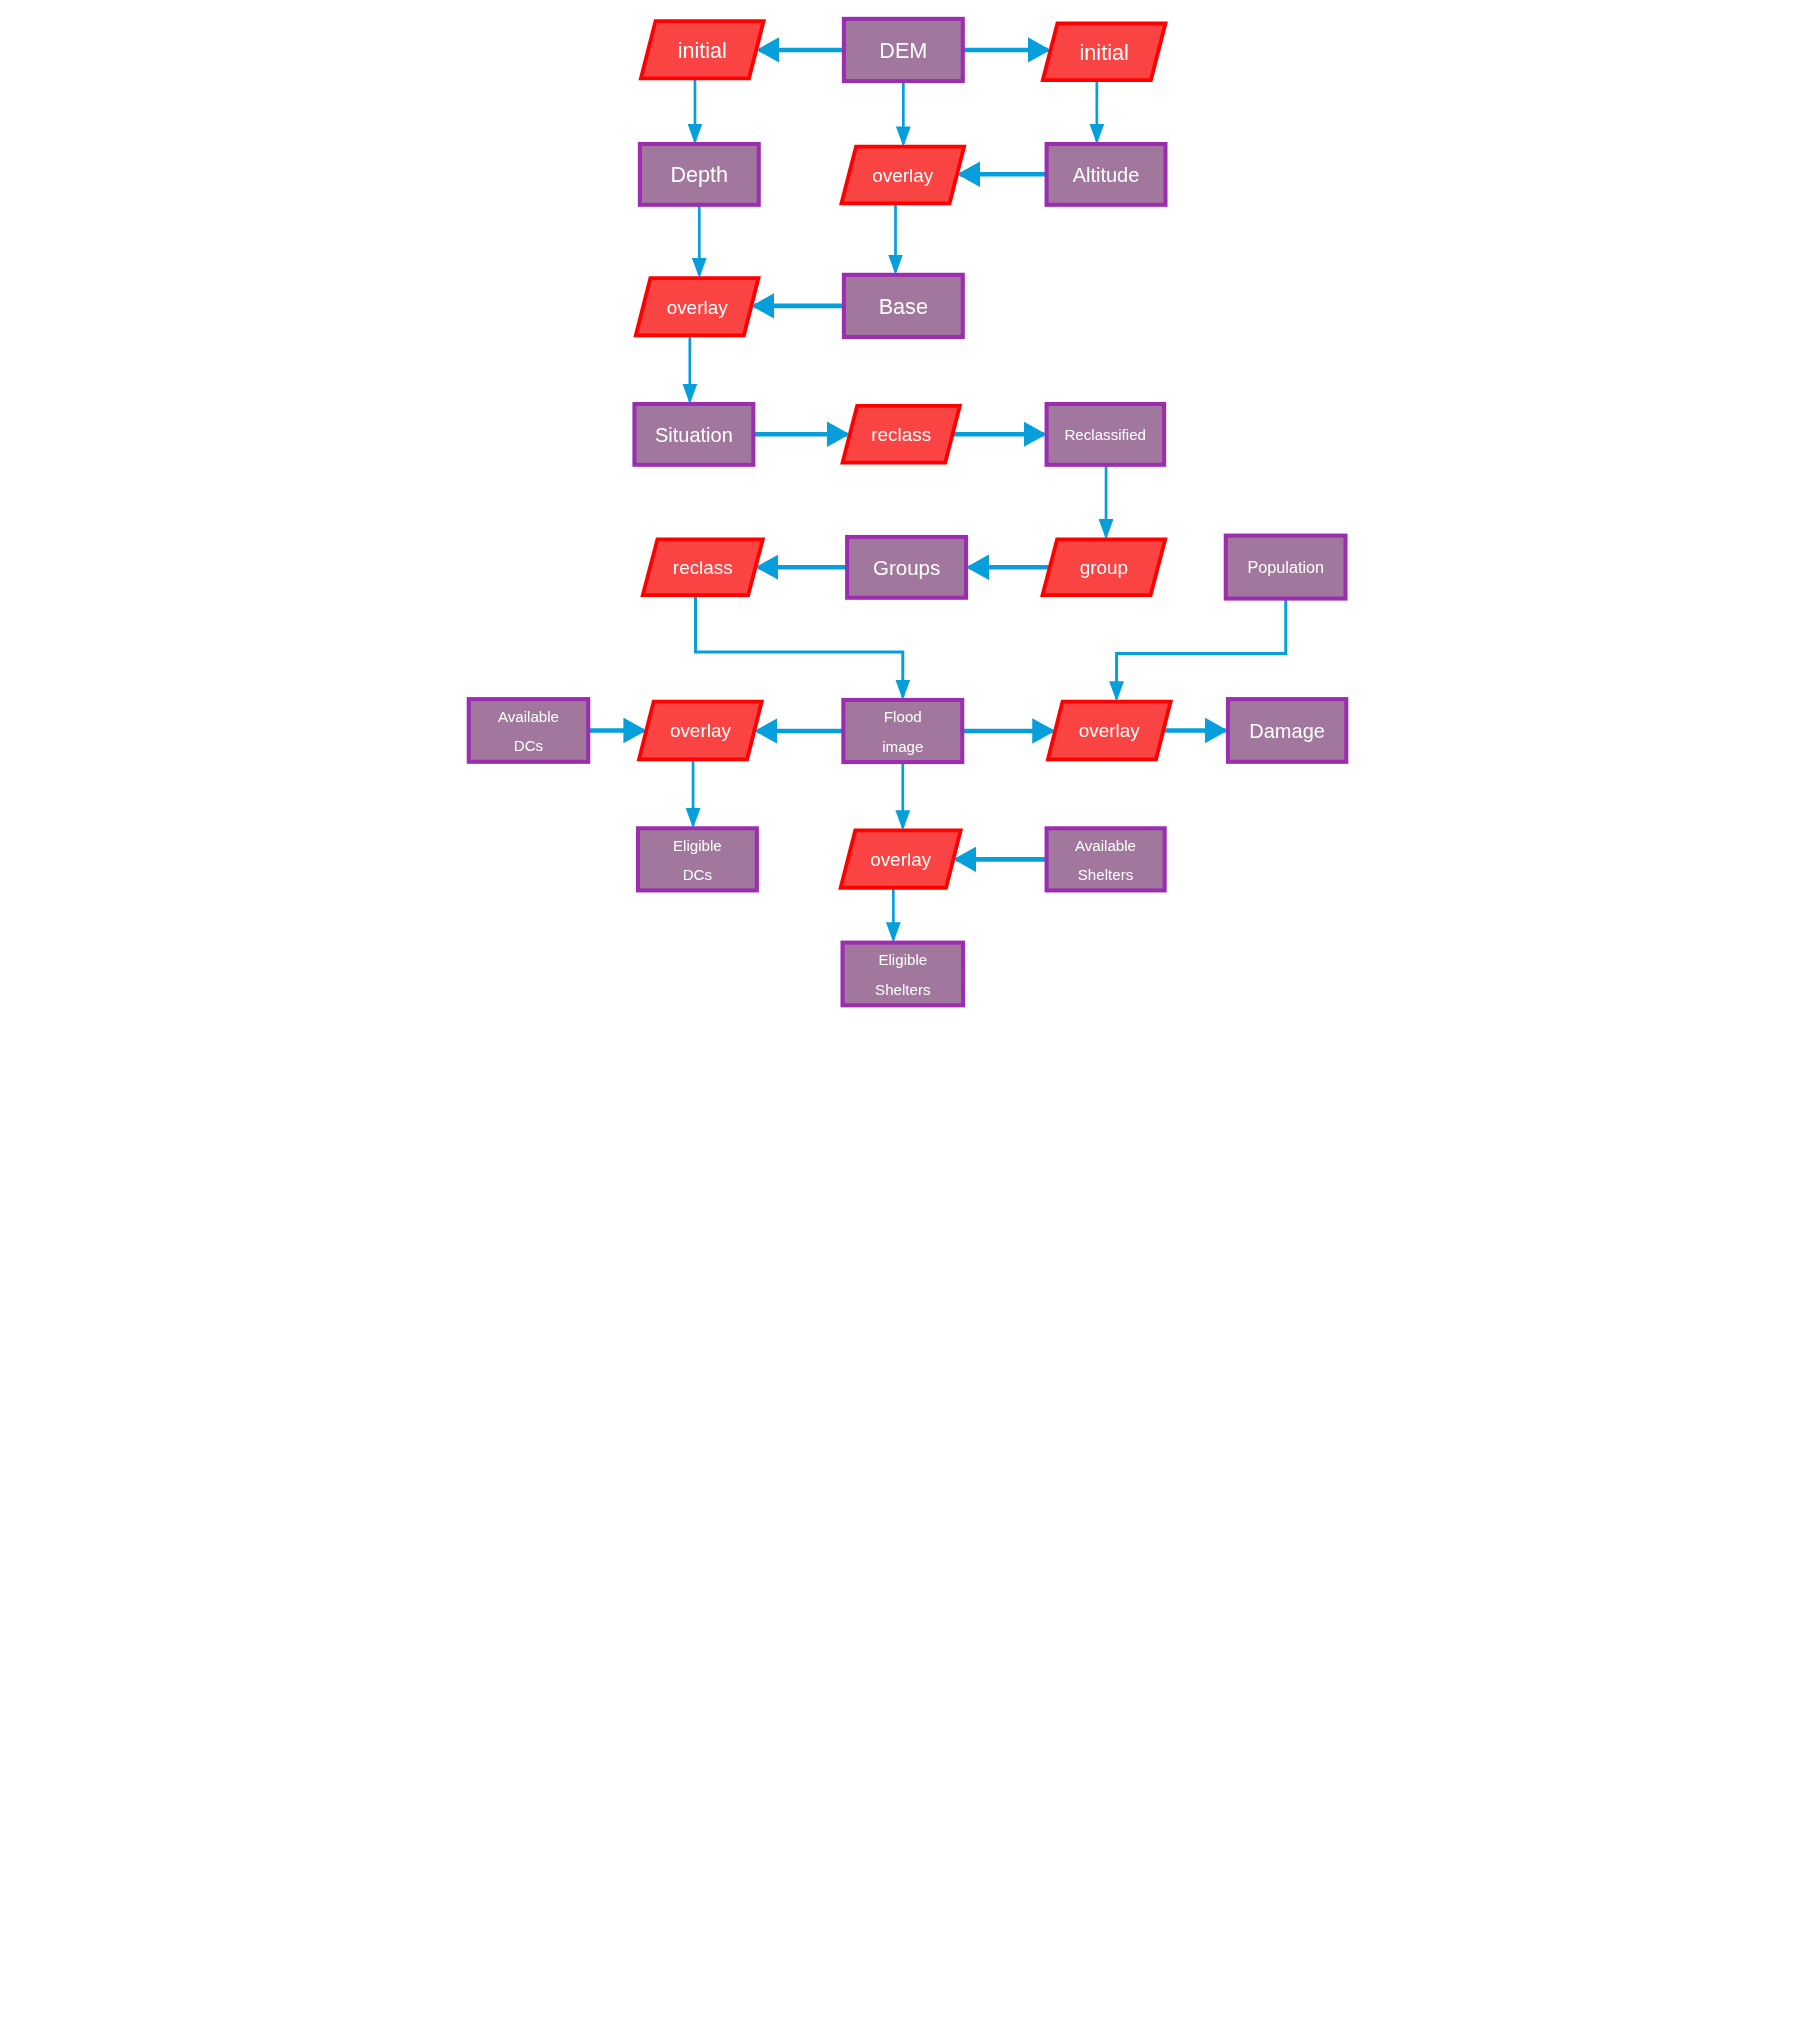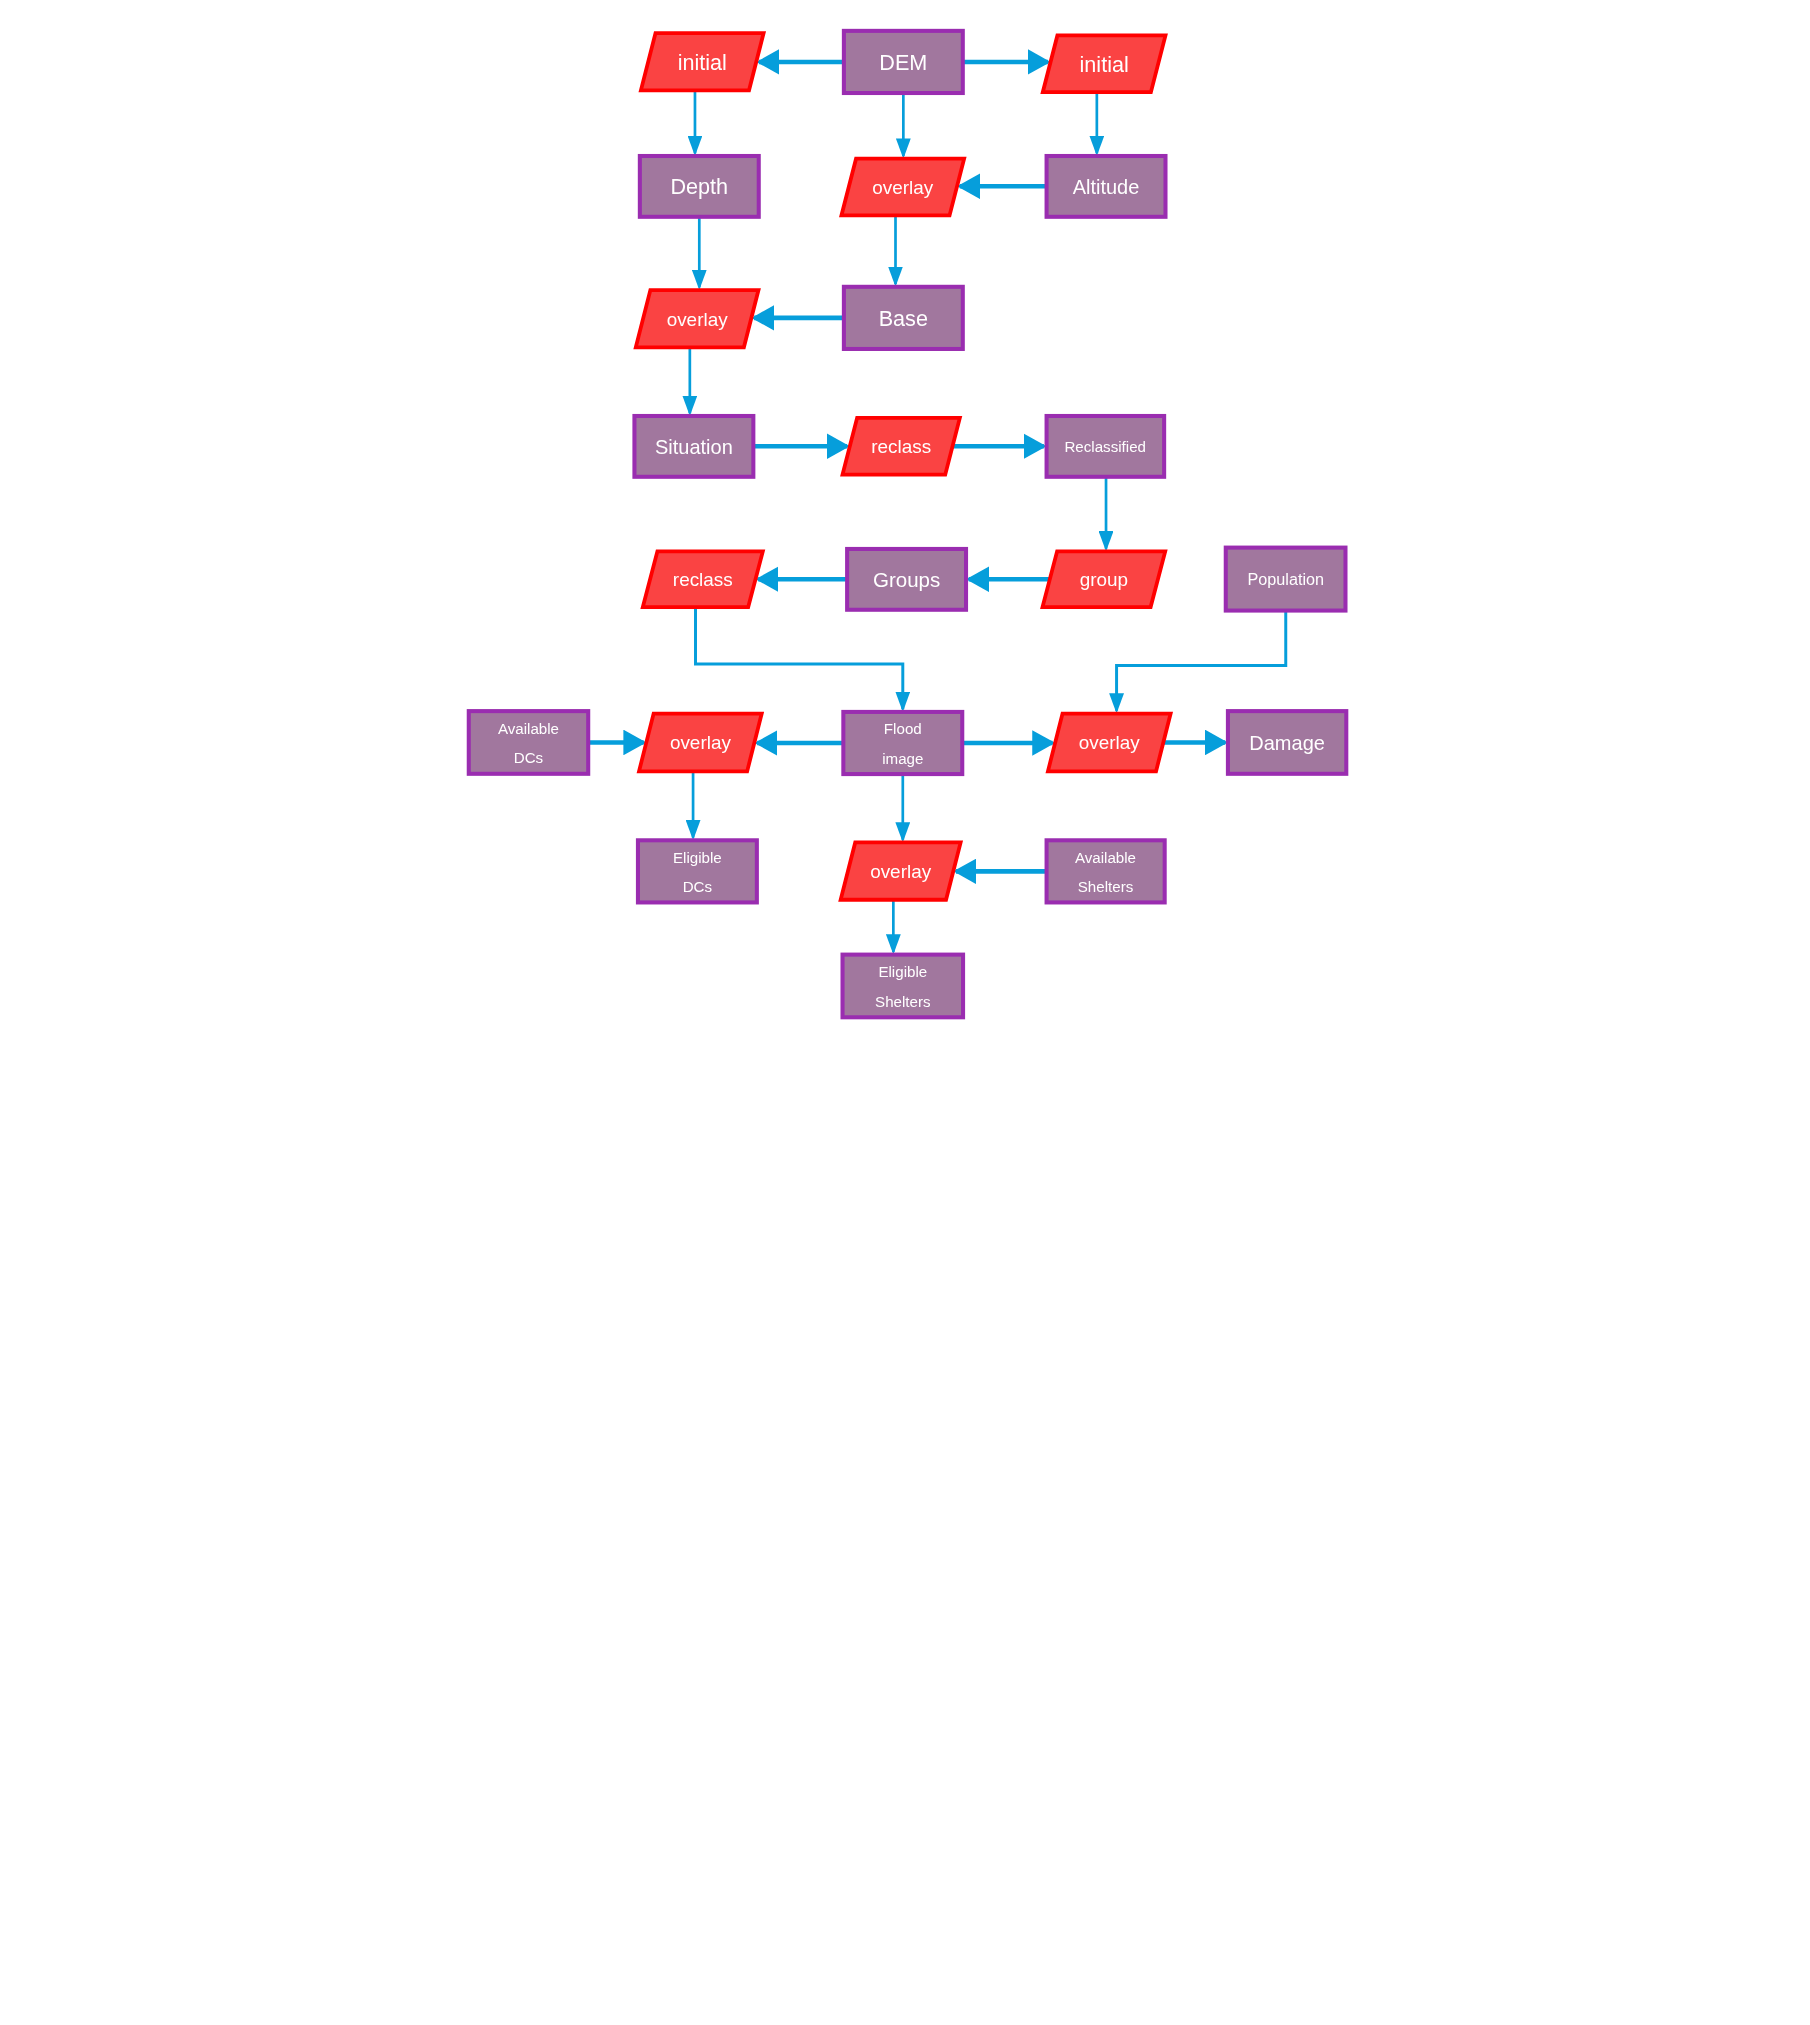--- a/index.html
+++ b/index.html
@@ -1,16 +1,16 @@
 <!DOCTYPE html>
 <html style="--data-fill: #A1779E; --data-border: #9A2DB0; --process-fill: #FA4343; --process-border: #FF0000; --arrow: #069EDB; --text-color: #FFFFFF; --background: #FFFFFF;font-size:8.6px"><head>
 <meta charset="utf-8">
 <style>
   html, body { margin: 0; padding: 0; background: #ffffff; }
-  .page { width: 100%; max-width: 907px; margin: 16px auto; background: var(--background, #fff); }
+  .page { width: 100%; max-width: 907px; margin: 4px auto; background: var(--background, #fff); }
   svg { display: block; width: 100%; height: auto; }
 
   .shape-data {
     fill: var(--data-fill, #A1779E);
     stroke: var(--data-border, #9A2DB0);
     stroke-width: 15;
   }
   .shape-process {
     fill: var(--process-fill, #FA4343);
     stroke: var(--process-border, #FF0000);

